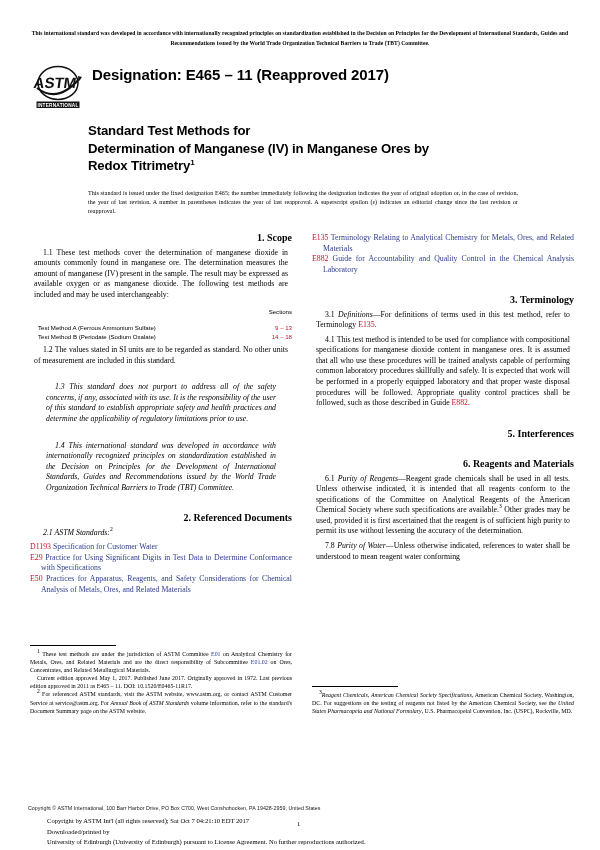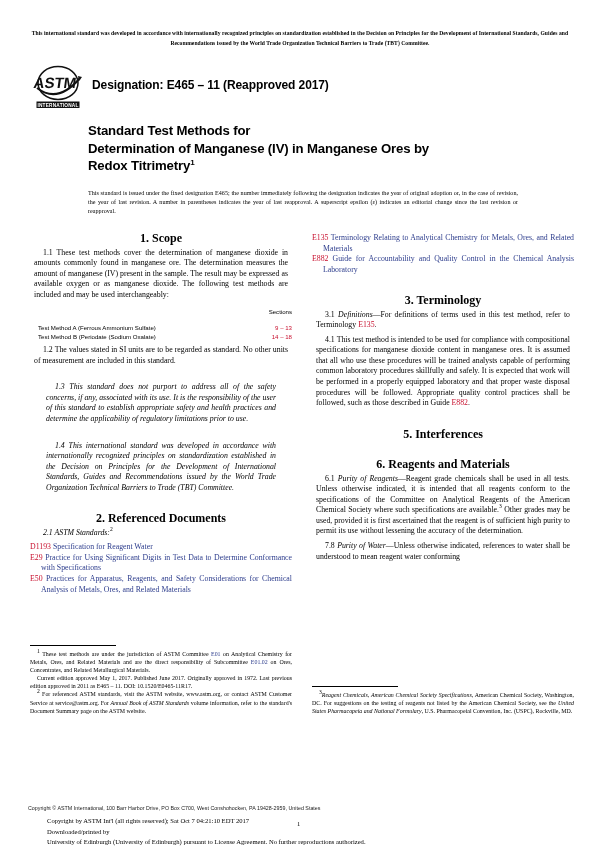--- a/index.html
+++ b/index.html
@@ -47,23 +47,23 @@
   .astm-logo {
     position: absolute;
     left: 0;
     top: 0;
     width: 60px;
     height: 50px;
   }
   .desig-text {
     position: absolute;
     left: 64px;
-    top: 16px;
-    font-family: "Liberation Sans", "DejaVu Sans", sans-serif;
-    font-size: 12px;
+    top: 4px;
+    font-family: "Liberation Sans", "DejaVu Sans", sans-serif;
+    font-size: 15px;
     font-weight: bold;
     letter-spacing: -0.1px;
   }
 
   
   .title-block {
     position: absolute;
     left: 88px;
     top: 122px;
     width: 430px;
@@ -95,23 +95,23 @@
     width: 262px;
     font-size: 7.8px;
     line-height: 10.55px;
     text-align: justify;
   }
   .col-left  { left: 30px; }
   .col-right { left: 312px; }
 
   .sec-head {
     font-weight: bold;
-    font-size: 12px;
+    font-size: 10px;
     margin: 20px 0 2px 0;
-    text-align: center;
+    text-align: right;
   }
   .sec-head.first { margin-top: 0; }
 
   p.para {
     margin: 4px;
     text-indent: 9px;
   }
   .it { font-style: italic; }
   p.para-it {
     margin: 16px;
@@ -243,21 +243,21 @@
     </tbody>
       </table>
 
     <p class="para">1.2 The values stated in SI units are to be regarded as standard. No other units of measurement are included in this standard.</p>
     <p class="para-it">1.3 This standard does not purport to address all of the safety concerns, if any, associated with its use. It is the responsibility of the user of this standard to establish appropriate safety and health practices and determine the applicability of regulatory limitations prior to use.</p>
     <p class="para-it">1.4 This international standard was developed in accordance with internationally recognized principles on standardization established in the Decision on Principles for the Development of International Standards, Guides and Recommendations issued by the World Trade Organization Technical Barriers to Trade (TBT) Committee.</p>
 
     <div class="sec-head">2. Referenced Documents</div>
     <p class="para"><span class="it">2.1 ASTM Standards:</span><sup class="fn">2</sup></p>
 
-    <p class="ref-line"><span class="tag lnk-red">D1193</span> <span class="lnk-blue">Specification for Reagent Water</span></p>
+    <p class="ref-line"><span class="tag lnk-red">D1193</span> <span class="lnk-blue">Specification for Customer Water</span></p>
     <p class="ref-line"><span class="tag lnk-red">E29</span> <span class="lnk-blue">Practice for Using Significant Digits in Test Data to Determine Conformance with Specifications</span></p>
     <p class="ref-line"><span class="tag lnk-red">E50</span> <span class="lnk-blue">Practices for Apparatus, Reagents, and Safety Considerations for Chemical Analysis of Metals, Ores, and Related Materials</span></p>
   </div>
 
   <div class="col col-right">
 
     <p class="ref-line"><span class="tag lnk-red">E135</span> <span class="lnk-blue">Terminology Relating to Analytical Chemistry for Metals, Ores, and Related Materials</span></p>
     <p class="ref-line"><span class="tag lnk-red">E882</span> <span class="lnk-blue">Guide for Accountability and Quality Control in the Chemical Analysis Laboratory</span></p>
 
     <div class="sec-head">3. Terminology</div>

